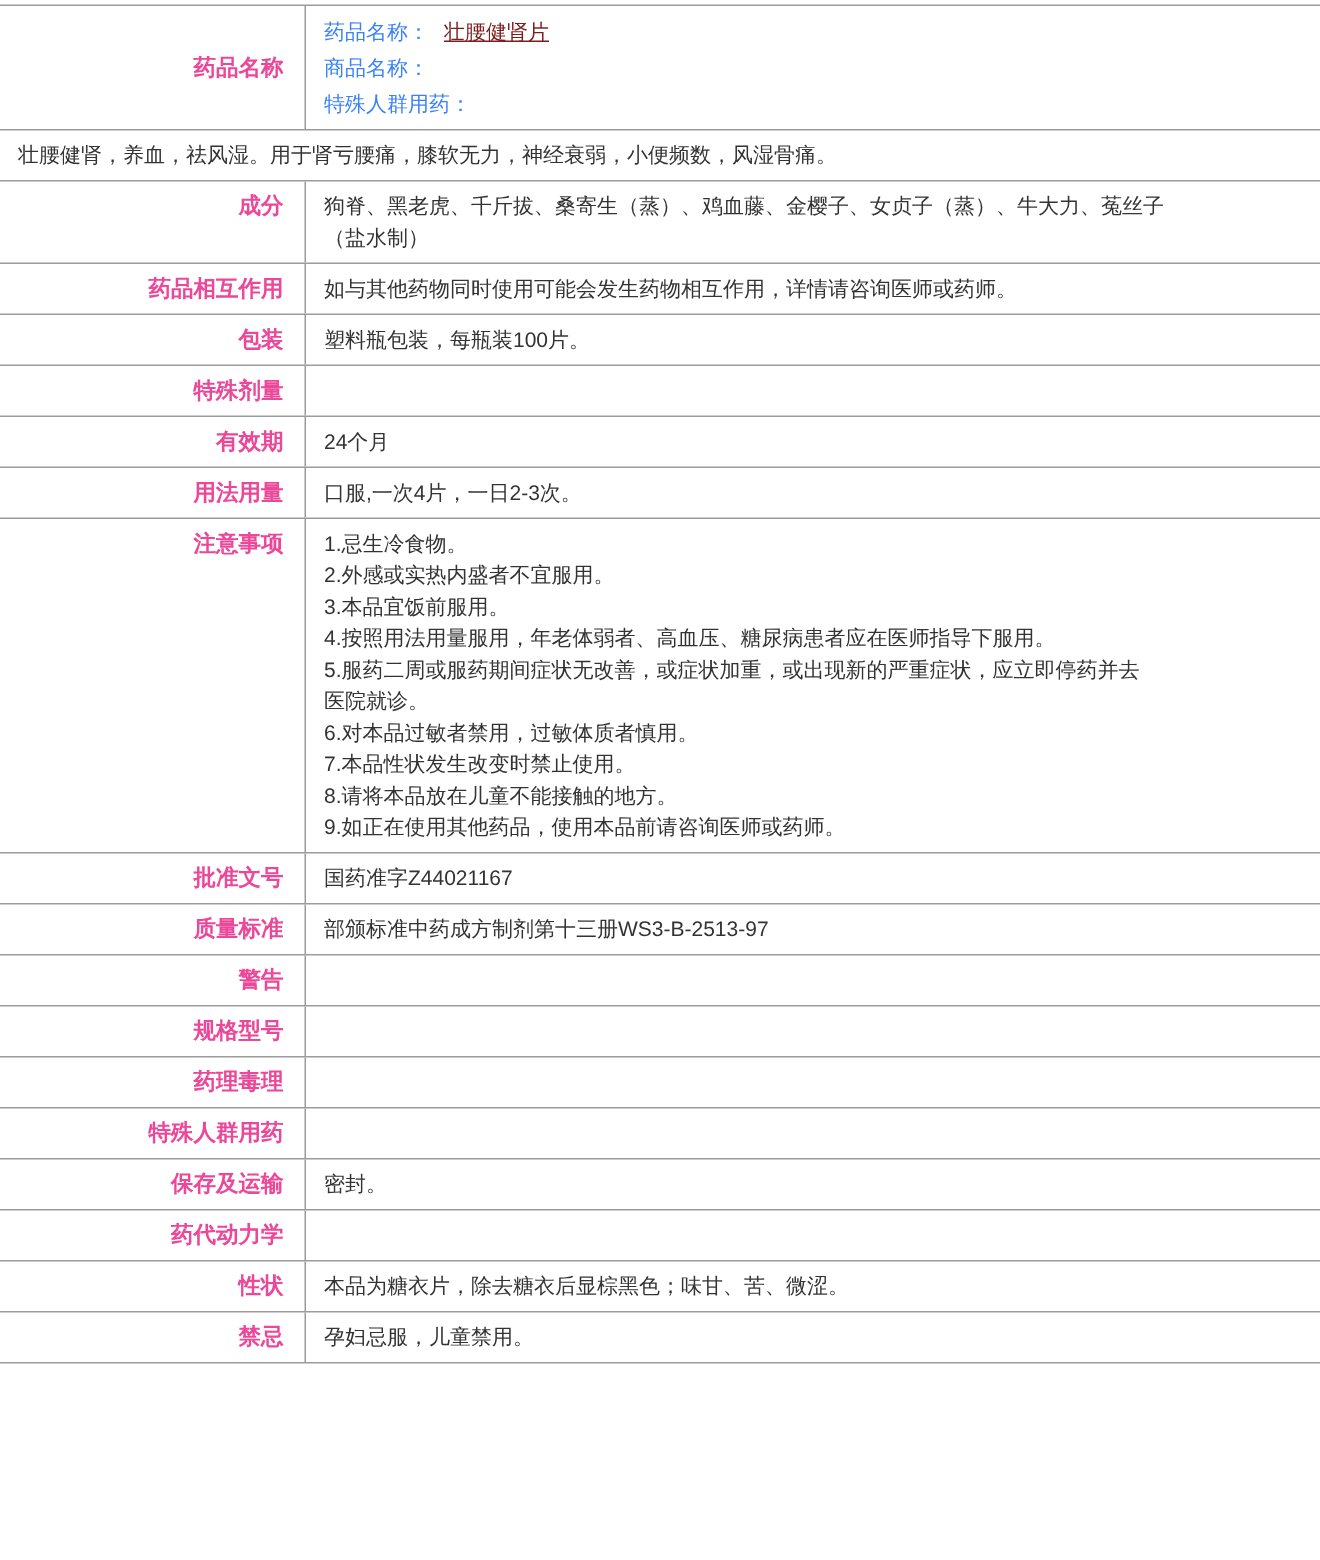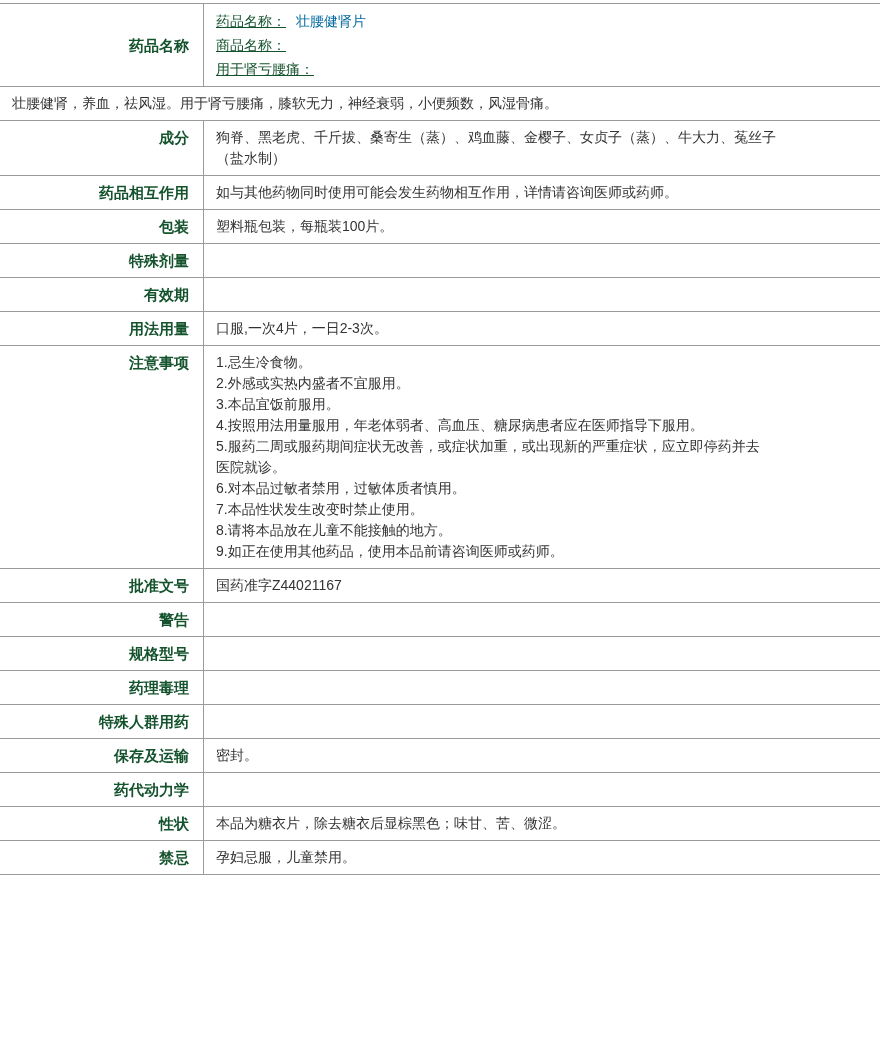--- a/index.html
+++ b/index.html
@@ -24,21 +24,21 @@
     align-items: stretch;
     border-bottom: 1px solid #9b9b9b;
   }
   .cell-label {
     flex: 0 0 204px;
     box-sizing: border-box;
     text-align: right;
     padding: 6px 14px 6px 0;
     font-size: 15px;
     font-weight: bold;
-    color: #14532d;
+    color: #ec4899;
     line-height: 21px;
     border-right: 1px solid #9b9b9b;
   }
   .cell-content {
     flex: 1;
     box-sizing: border-box;
     padding: 6px 10px 6px 12px;
     font-size: 14px;
     color: #333333;
     line-height: 21px;
@@ -49,39 +49,39 @@
     align-items: center;
     justify-content: flex-end;
   }
   .row-first .cell-content {
     line-height: 24px;
     padding-top: 5px;
     padding-bottom: 5px;
     white-space: normal;
   }
   .muted-label {
-    color: #14532d;
-    text-decoration: underline;
+    color: #3b82f6;
   }
   .name-value {
-    color: #0369a1;
+    color: #7f1d1d;
     margin-left: 10px;
+    text-decoration: underline;
   }
 </style>
 </head>
 <body>
 
 <div class="drug-table">
 
   <div class="row row-first">
     <div class="cell-label">药品名称</div>
     <div class="cell-content">
       <div><span class="muted-label">药品名称：</span><span class="name-value">壮腰健肾片</span></div>
       <div><span class="muted-label">商品名称：</span><span class="name-value"></span></div>
-      <div><span class="muted-label">用于肾亏腰痛：</span><span class="name-value"></span></div>
+      <div><span class="muted-label">特殊人群用药：</span><span class="name-value"></span></div>
     </div>
   </div>
 
   <div class="row">
     <div class="cell-content">壮腰健肾，养血，祛风湿。用于肾亏腰痛，膝软无力，神经衰弱，小便频数，风湿骨痛。</div>
   </div>
 
   <div class="row">
     <div class="cell-label">成分</div>
     <div class="cell-content">狗脊、黑老虎、千斤拔、桑寄生（蒸）、鸡血藤、金樱子、女贞子（蒸）、牛大力、菟丝子
@@ -98,20 +98,21 @@
     <div class="cell-content">塑料瓶包装，每瓶装100片。</div>
   </div>
 
   <div class="row">
     <div class="cell-label">特殊剂量</div>
     <div class="cell-content"></div>
   </div>
 
   <div class="row">
     <div class="cell-label">有效期</div>
+    <div class="cell-content">24个月</div>
   </div>
 
   <div class="row">
     <div class="cell-label">用法用量</div>
     <div class="cell-content">口服,一次4片，一日2-3次。</div>
   </div>
 
   <div class="row">
     <div class="cell-label">注意事项</div>
     <div class="cell-content">1.忌生冷食物。
@@ -124,20 +125,24 @@
 7.本品性状发生改变时禁止使用。
 8.请将本品放在儿童不能接触的地方。
 9.如正在使用其他药品，使用本品前请咨询医师或药师。</div>
   </div>
 
   <div class="row">
     <div class="cell-label">批准文号</div>
     <div class="cell-content">国药准字Z44021167</div>
   </div>
 
+  <div class="row">
+    <div class="cell-label">质量标准</div>
+    <div class="cell-content">部颁标准中药成方制剂第十三册WS3-B-2513-97</div>
+  </div>
 
 
   <div class="row">
     <div class="cell-label">警告</div>
     <div class="cell-content"></div>
   </div>
 
   <div class="row">
     <div class="cell-label">规格型号</div>
     <div class="cell-content"></div>

